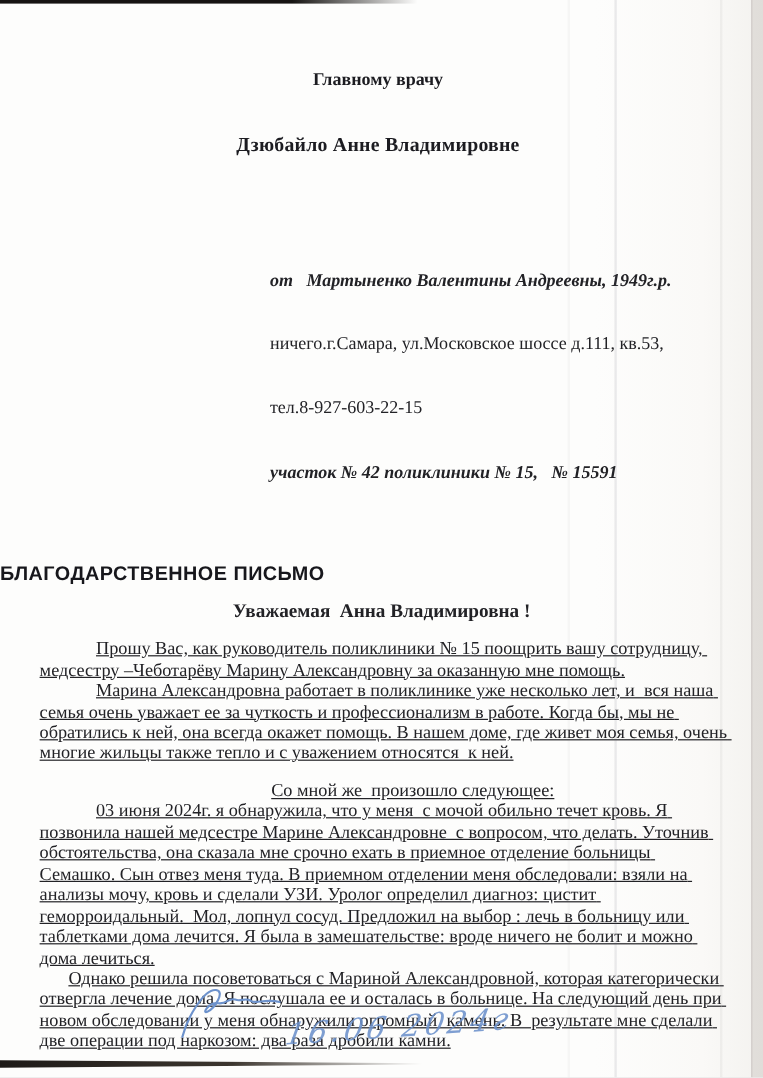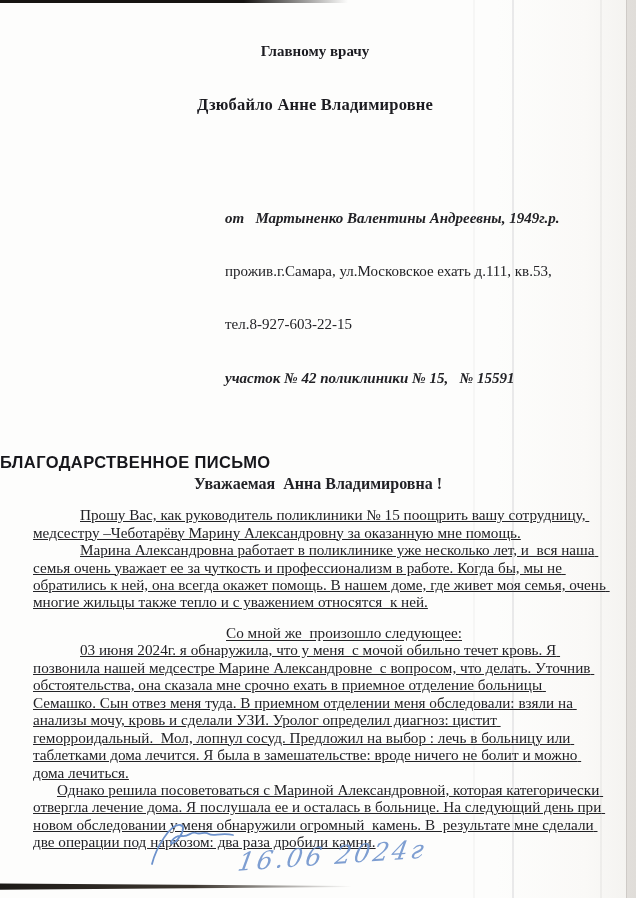--- a/index.html
+++ b/index.html
@@ -18,29 +18,29 @@
   .scan-bottom-line{position:absolute;top:883px;left:0;width:352px;height:7px;
     background:linear-gradient(90deg,#1d1a17 0%,#3c362f 55%,rgba(120,110,100,0) 100%);
     clip-path:polygon(0 8%,100% 42%,100% 58%,0 96%);}
   .streak{position:absolute;top:0;height:100%;width:2px;}
   .streak.a{left:473px;background:rgba(110,110,120,0.05);}
   .streak.b{left:512px;background:rgba(100,100,112,0.12);}
   .streak.c{left:600px;background:rgba(110,110,120,0.07);}
   .right-shade{position:absolute;top:0;right:0;width:9px;height:100%;
     background:rgba(176,170,162,0.28);border-left:1px solid rgba(150,145,138,0.25);}
   
-  .recipient{padding-top:8px;margin-left:105px;width:420px;text-align:center;
+  .recipient{padding-top:24px;margin-left:105px;width:420px;text-align:center;
     font-weight:bold;font-size:15px;line-height:17.5px;white-space:pre-wrap;color:#1c1c21;}
   .recipient .big{font-size:16.5px;letter-spacing:0.2px;}
   .sender{margin:26px 0 0 225px;font-size:15px;line-height:17.8px;white-space:pre-wrap;}
   .sender .bold{font-weight:bold;font-style:italic;}
   
   .doc-title{margin-top:30px;font-family:"Liberation Sans",sans-serif;
     font-weight:bold;font-size:16.5px;letter-spacing:0.4px;color:#17171c;white-space:pre-wrap;}
-  .salutation{margin-top:3px;text-align:center;font-weight:bold;font-size:16px;white-space:pre-wrap;}
+  .salutation{margin-top:13px;text-align:center;font-weight:bold;font-size:16px;white-space:pre-wrap;}
   
   .body{margin:13px 28px 0 33px;font-size:15.2px;line-height:17.45px;text-align:left;}
   .body p{margin:0;text-indent:47px;white-space:pre-wrap;text-decoration:underline;}
   .body p.small-indent{text-indent:24px;}
   .body .events-heading{margin-top:13px;text-indent:47px;white-space:pre-wrap;text-align:center;}
   .body .events-heading span{text-decoration:underline;text-underline-offset:2px;}
   .hand-date{position:absolute;left:238px;top:841px;
     font-family:"DejaVu Serif",serif;font-style:italic;font-size:25px;
     letter-spacing:3px;color:#6d92cc;transform:rotate(-4deg) skewX(-14deg);opacity:.88;}
   .signature{position:absolute;left:146px;top:820px;width:96px;height:50px;}
@@ -56,21 +56,21 @@
   <div class="streak c"></div>
   <div class="right-shade"></div>
 
   <div class="recipient">
     <div>Главному врачу</div>
     <div class="big">Дзюбайло Анне Владимировне</div>
   </div>
 
   <div class="sender">
     <div class="bold">от   Мартыненко Валентины Андреевны, 1949г.р.</div>
-    <div>прожив.г.Самара, ул.Московское ехать д.111, кв.53,</div>
+    <div>ничего.г.Самара, ул.Московское шоссе д.111, кв.53,</div>
     <div>тел.8-927-603-22-15</div>
     <div class="bold">участок № 42 поликлиники № 15,   № 15591</div>
   </div>
 
   <div class="doc-title">БЛАГОДАРСТВЕННОЕ ПИСЬМО</div>
 
   <div class="salutation">Уважаемая  Анна Владимировна !</div>
 
   <div class="body">
     <p>Прошу Вас, как руководитель поликлиники № 15 поощрить вашу сотрудницу, медсестру –Чеботарёву Марину Александровну за оказанную мне помощь.</p>

